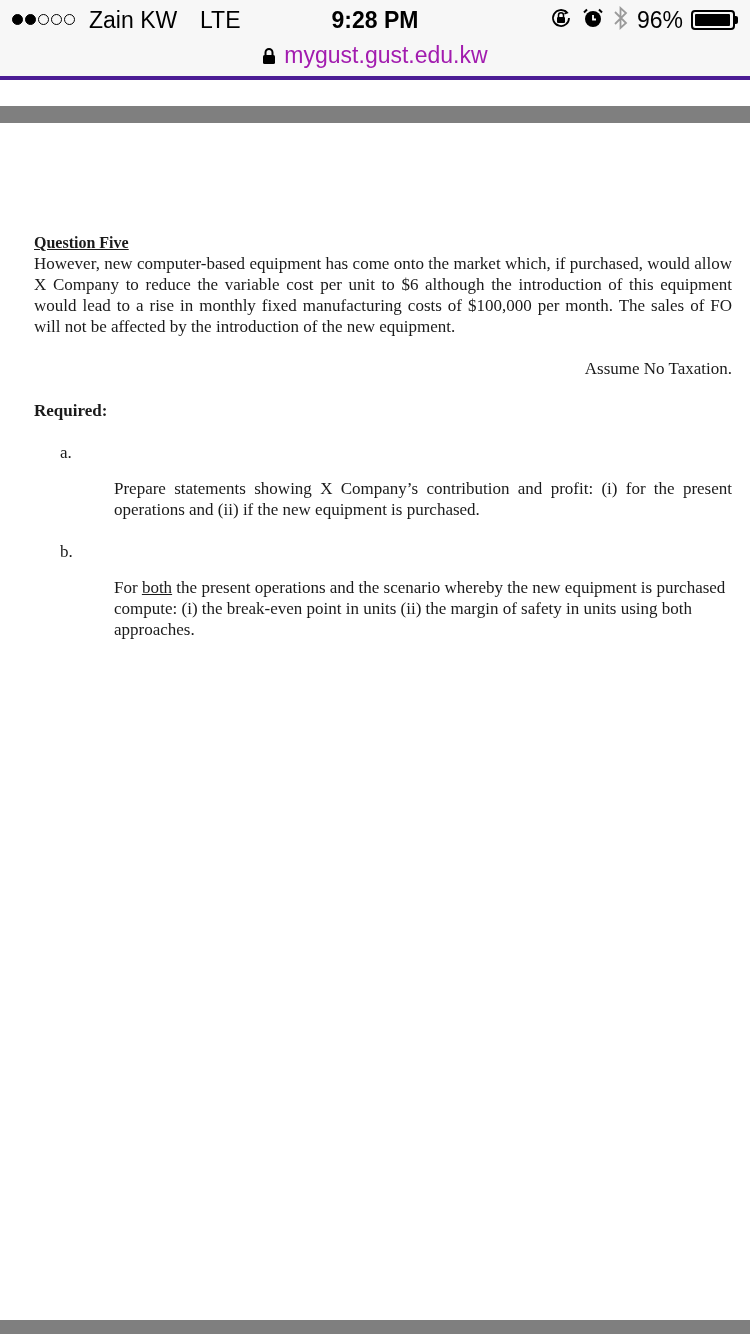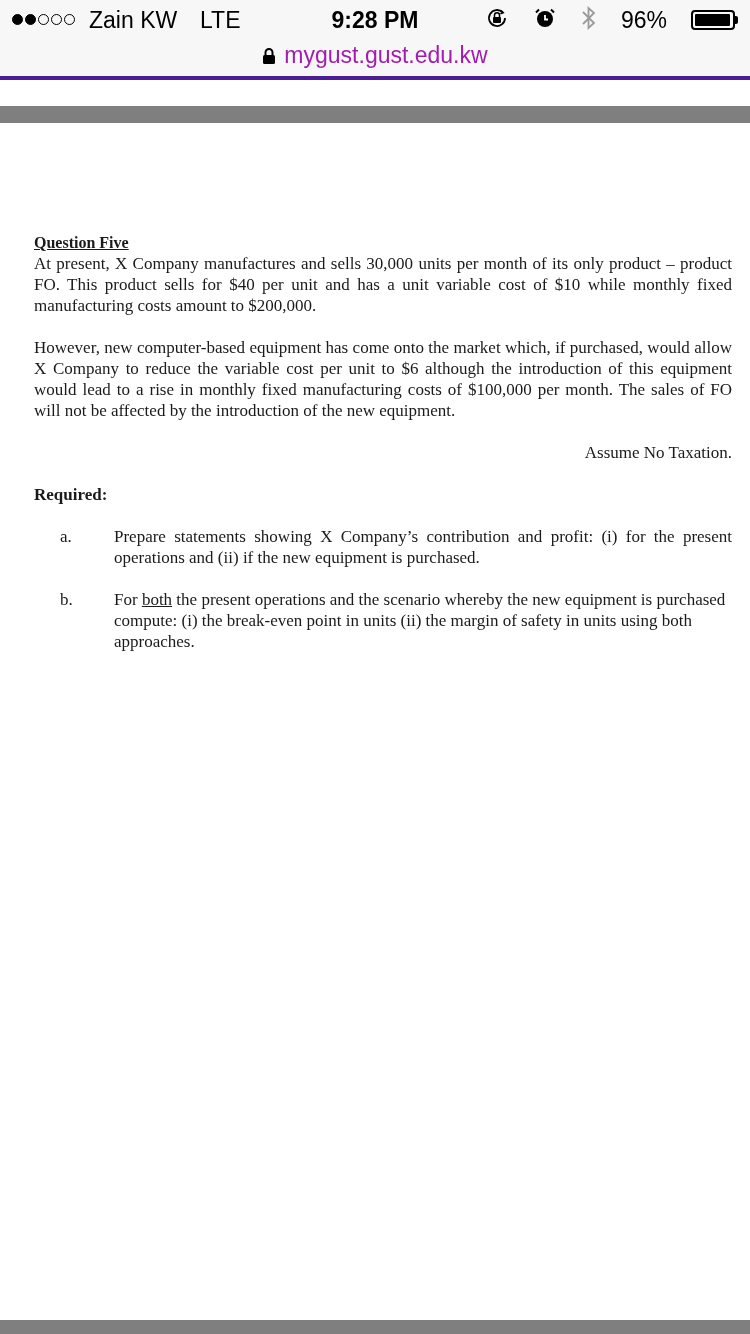--- a/index.html
+++ b/index.html
@@ -10,21 +10,21 @@
       position: absolute; left: 0; top: 0; width: 750px; height: 80px;
       background: #f7f7f7; border-bottom: 4px solid #4c1d95;
     }
     .status { position: absolute; top: 6px; left: 0; width: 750px; height: 30px; }
     .signal { position: absolute; left: 12px; top: 8px; display: flex; gap: 2px; }
     .dot { width: 11px; height: 11px; border-radius: 50%; border: 1.3px solid #000; }
     .dot.on { background: #000; }
     .carrier { position: absolute; left: 89px; top: 1px; font-size: 23px; color: #000; }
     .net { position: absolute; left: 200px; top: 1px; font-size: 23px; color: #000; }
     .time { position: absolute; left: 0; width: 750px; text-align: center; top: 1px; font-size: 23px; font-weight: bold; color: #000; }
-    .right-icons { position: absolute; right: 12px; top: 0; display: flex; align-items: center; gap: 24px; height: 28px; }
+    .right-icons { position: absolute; right: 12px; top: 0; display: flex; align-items: center; gap: 8px; height: 28px; }
     .batt-pct { font-size: 23px; color: #000; }
     .battery { display: flex; align-items: center; }
     .batt-body { width: 44px; height: 20px; border: 2px solid #000; border-radius: 4px; padding: 2px; }
     .batt-fill { height: 100%; background: #000; border-radius: 1px; }
     .batt-tip { width: 3px; height: 8px; background: #000; border-radius: 0 2px 2px 0; }
 
     .url { position: absolute; top: 42px; left: 0; width: 750px; text-align: center; font-size: 23px; color: #a21caf; }
     .url .lock { display: inline-block; vertical-align: -2px; margin-right: 8px; }
 
     .pagebar-top { position: absolute; left: 0; top: 106px; width: 750px; height: 17px; background: #7f7f7f; }
@@ -33,21 +33,21 @@
     .doc {
       position: absolute; left: 34px; top: 232px; width: 698px;
       font-family: "Liberation Serif", serif; font-size: 17px; line-height: 21px; color: #1a1a1a;
     }
     .q-title { font-weight: bold; text-decoration: underline; font-size: 16px; }
     .para { text-align: justify; margin-bottom: 21px; }
     .para.last-left { text-align: right; }
     .required { font-weight: bold; margin-bottom: 21px; }
     .item { display: flex; margin-bottom: 21px; }
     .item-label { width: 80px; padding-left: 26px; }
-    .item-text { flex: 1; }
+    .item-text { flex: 1; margin-top: 36px; }
     .item-text.justify { text-align: justify; }
     .u { text-decoration: underline; }
   </style>
 </head>
 <body>
 
 <div class="topbar">
   <div class="status">
     <div class="signal">
       <span class="dot on"></span>
@@ -96,21 +96,20 @@
         <path d="M3.5 8V5.5a3.5 3.5 0 0 1 7 0V8" fill="none" stroke="#000" stroke-width="2"></path>
       </svg>
     </span><span>mygust.gust.edu.kw</span>
   </div>
 </div>
 
 <div class="pagebar-top"></div>
 
 <div class="doc">
   <div class="q-title">Question Five</div>
-  <p class="para">At present, X Company manufactures and sells 30,000 units per month of its only product – product FO.  This product sells for $40 per unit and has a unit variable cost of $10 while monthly fixed manufacturing costs amount to $200,000.</p>
   <p class="para">However, new computer-based equipment has come onto the market which, if purchased, would allow X Company to reduce the variable cost per unit to $6 although the introduction of this equipment would lead to a rise in monthly fixed manufacturing costs of $100,000 per month.  The sales of FO will not be affected by the introduction of the new equipment.</p>
   <p class="para last-left">Assume No Taxation.</p>
   <div class="required">Required:</div>
   <div class="item">
     <span class="item-label">a.</span>
     <span class="item-text justify">Prepare statements showing X Company’s contribution and profit: (i) for the present operations and (ii) if the new equipment is purchased.</span>
   </div>
   <div class="item">
     <span class="item-label">b.</span>
     <span class="item-text"><span>For </span><span class="u">both</span><span> the present operations and the scenario whereby the new equipment is purchased compute: (i) the break-even point in units (ii) the margin of safety in units using both approaches.</span></span>

